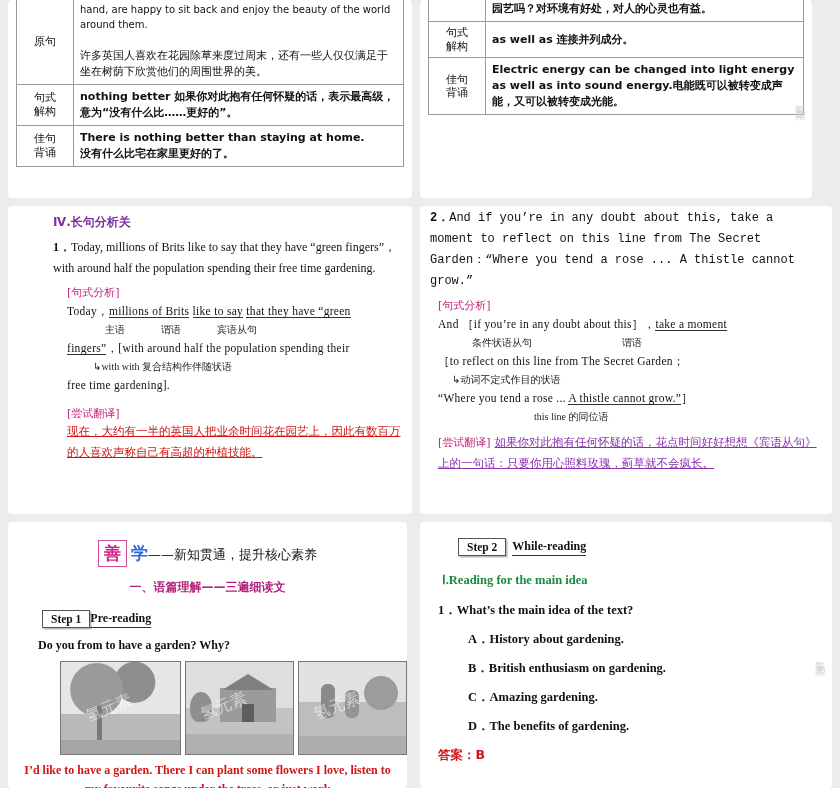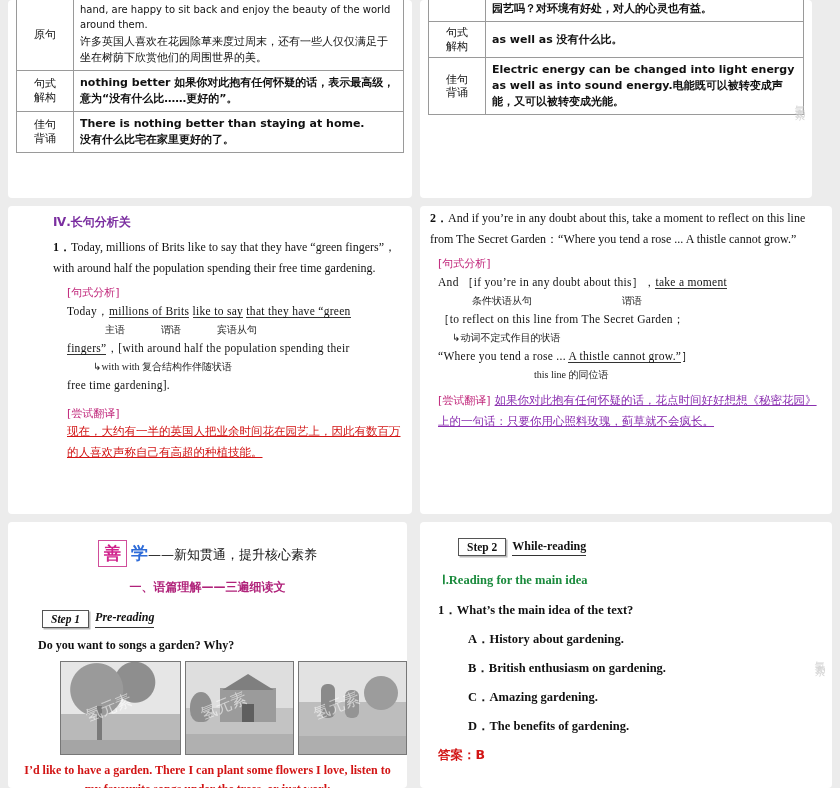--- a/index.html
+++ b/index.html
@@ -118,23 +118,22 @@
 
   .sub-head{
     text-align:center;
     color:#b0227a;
     font-family:"DejaVu Sans", sans-serif;
     font-size:12px;
     font-weight:bold;
     margin-top:12px;
   }
   .step{
-    display:flex;gap:6px;
+    display:flex;align-items:center;
     margin:14px 0 0 34px;
-    font-style:italic;
   }
   .step-badge{
     border:1px solid #555;
     padding:2px 8px;
     font-size:11.5px;
     font-weight:bold;
     font-family:"Liberation Serif", serif;
     box-shadow:1.5px 1.5px 0 #bbb;
   }
   .step-text{
@@ -205,21 +204,21 @@
 
 <div class="page">
 
   <div class="panel" id="p-tl">
     <div class="inner-tl">
       <table class="box">
         <tbody>
             <tr>
           <td class="lab">原句</td>
           <td class="cn">
-            <div class="small" style="color:#111;margin-bottom:2px;">hand, are happy to sit back and enjoy the beauty of the world around them.</div>
+            <div class="small" style="color:#111;margin-bottom:16px;">hand, are happy to sit back and enjoy the beauty of the world around them.</div>
             <div>许多英国人喜欢在花园除草来度过周末，还有一些人仅仅满足于坐在树荫下欣赏他们的周围世界的美。</div>
           </td>
         </tr>
         <tr>
           <td class="lab">句式<br>解构</td>
           <td class="cn bold">nothing better 如果你对此抱有任何怀疑的话，表示最高级，意为“没有什么比……更好的”。</td>
         </tr>
         <tr>
           <td class="lab">佳句<br>背诵</td>
           <td class="cn bold" style="white-space:pre-line;">There is nothing better than staying at home.
@@ -233,21 +232,21 @@
   <div class="panel" id="p-tr">
     <div class="inner-tr">
       <table class="box">
         <tbody>
             <tr>
           <td class="lab">&nbsp;</td>
           <td class="cn bold">园艺吗？对环境有好处，对人的心灵也有益。</td>
         </tr>
         <tr>
           <td class="lab">句式<br>解构</td>
-          <td class="cn bold">as well as 没有什么比。</td>
+          <td class="cn bold">as well as 连接并列成分。</td>
         </tr>
         <tr>
           <td class="lab">佳句<br>背诵</td>
           <td class="cn bold">Electric energy can be changed into light energy as well as into sound energy.电能既可以被转变成声能，又可以被转变成光能。</td>
         </tr>
       </tbody>
         </table>
     </div>
     <div class="wm">氢元素</div>
   </div>
@@ -279,21 +278,21 @@
       <div class="mono-line">free time gardening].</div>
 
       <div style="margin-top:6px;">
         <span class="translate-tag">[尝试翻译]</span>
       </div>
       <div class="redline">现在，大约有一半的英国人把业余时间花在园艺上，因此有数百万的人喜欢声称自己有高超的种植技能。</div>
     </div>
   </div>
 
   <div class="panel" id="p-mr">
-    <div class="num-item" style="">
+    <div class="num-item" style="font-family:Liberation Mono, monospace;">
       <span class="n">2．</span><span>And if you’re in any doubt about this, take a moment to reflect on this line from The Secret Garden：“Where you tend a rose ... A thistle cannot grow.”</span>
     </div>
     <div style="padding:4px 10px 0 18px;">
       <div class="analysis-tag">[句式分析]</div>
 
       <div class="mono-line">
         And ［if you’re in any doubt about this］，<span class="u">take a moment</span>
       </div>
       <div class="struct-lbl" style="display:flex;gap:90px;padding-left:34px;">
         <span>条件状语从句</span>
@@ -305,37 +304,37 @@
         ↳<span>动词不定式作目的状语</span>
       </div>
 
       <div class="mono-line">“Where you tend a rose ... <span class="u">A thistle cannot grow.”</span>］</div>
       <div class="struct-lbl" style="padding-left:96px;">
         <span>this line 的同位语</span>
       </div>
 
       <div style="margin-top:8px;">
         <span class="translate-tag">[尝试翻译]</span>
-        <span class="purpleline">如果你对此抱有任何怀疑的话，花点时间好好想想《秘密花园》上的一句话：只要你用心照料玫瑰，蓟草就不会疯长。</span>
+        <span class="purpleline">如果你对此抱有任何怀疑的话，花点时间好好想想《宾语从句》上的一句话：只要你用心照料玫瑰，蓟草就不会疯长。</span>
       </div>
     </div>
   </div>
 
   <div class="panel" id="p-bl">
     <div class="shan-title">
       <span class="shan-box">善</span><span class="xue">学</span><span class="shan-rest">——新知贯通，提升核心素养</span>
     </div>
     <div class="sub-head">一、语篇理解——三遍细读文</div>
 
     <div class="step">
       <span class="step-badge">Step 1</span>
       <span class="step-text">Pre-reading</span>
     </div>
 
-    <div class="q-line">Do you want to songs a garden? Why?</div>
+    <div class="q-line">Do you from to have a garden? Why?</div>
 
     <div class="imgrow">
       <div class="thumb" style="background:
              radial-gradient(circle at 30% 30%, #9a9a9a 0 26px, transparent 27px),
              radial-gradient(circle at 62% 22%, #8e8e8e 0 20px, transparent 21px),
              linear-gradient(#e6e6e6 0 56%, #b9b9b9 56% 100%);">
         <div style="position:absolute;left:30%;top:48%;width:5px;height:40px;background:#7a7a7a;"></div>
         <div style="position:absolute;left:0;bottom:0;width:100%;height:14px;background:#a5a5a5;"></div>
         <div class="gwm" style="left:24px;top:36px;">氢元素</div>
       </div>

